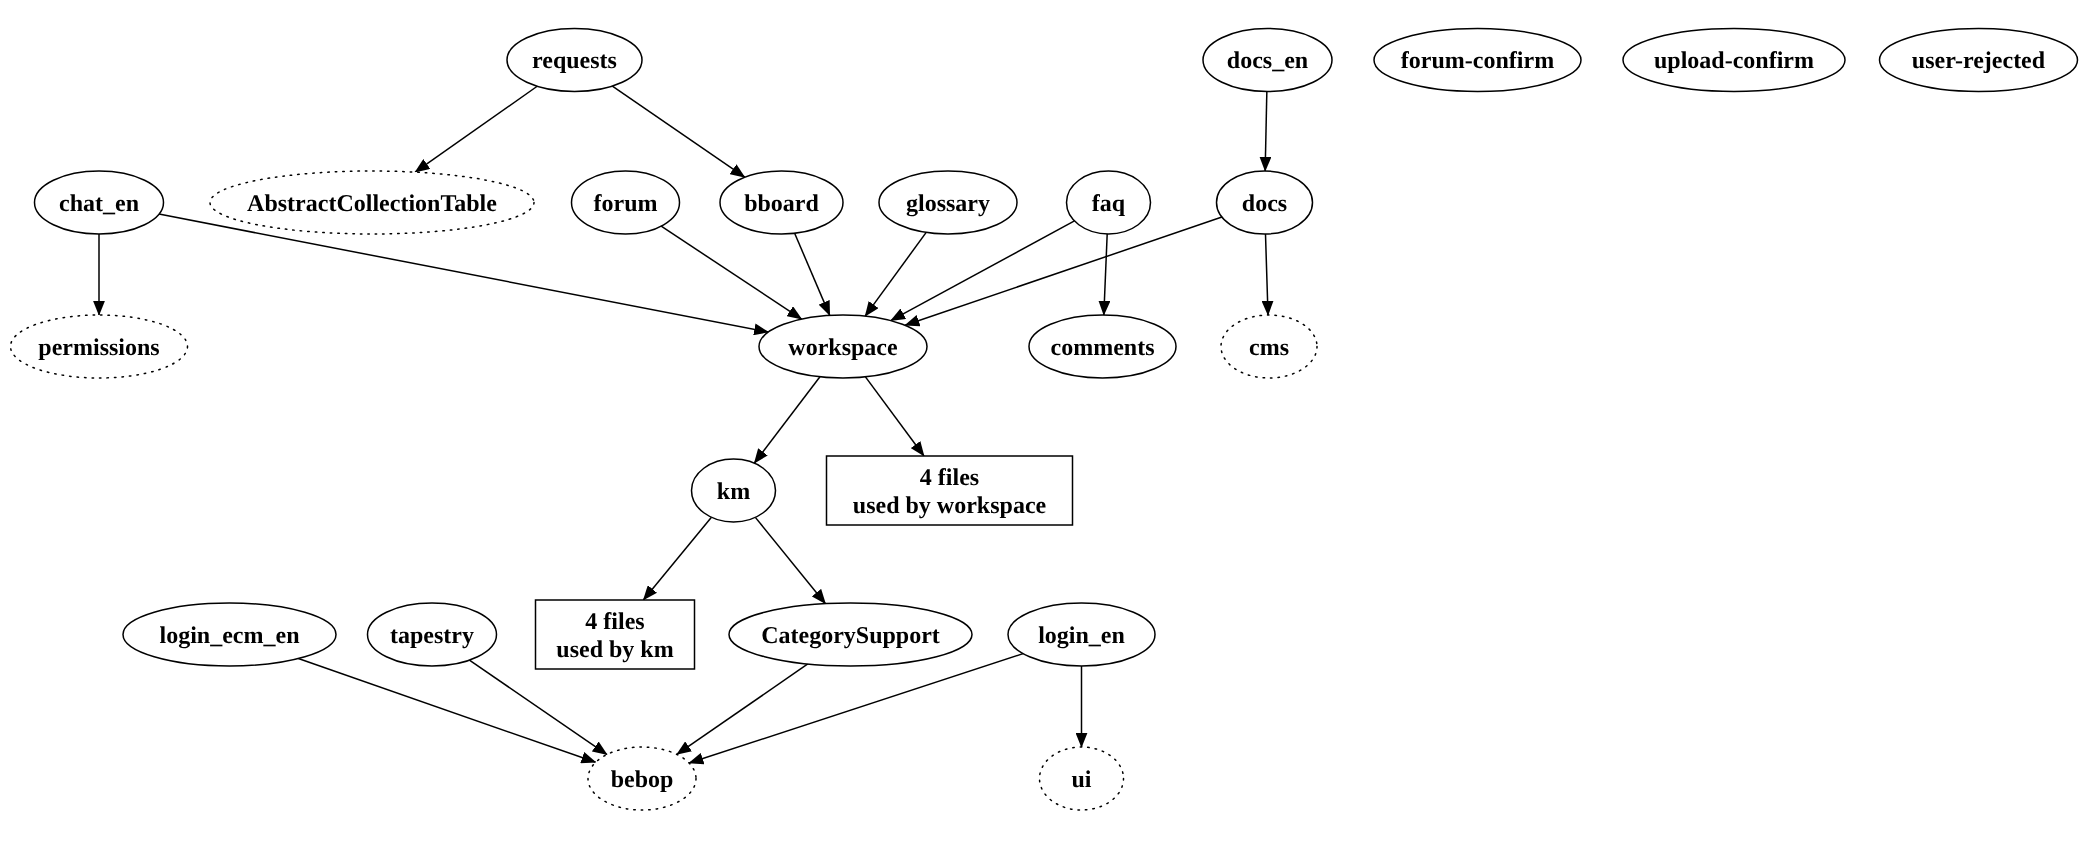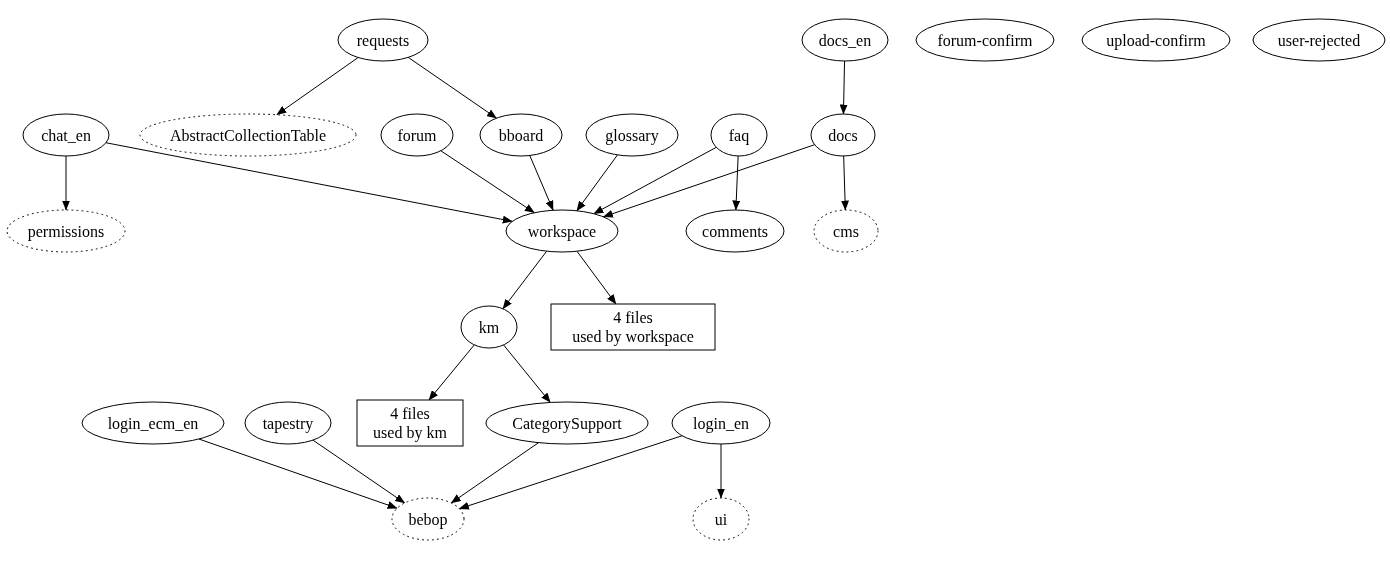--- a/index.html
+++ b/index.html
@@ -6,20 +6,21 @@
     margin: 0;
     padding: 0;
     background: #ffffff;
   }
   #stage {
     position: relative;
     width: 1270px;
     height: 561px;
     background: #ffffff;
     font-family: "Liberation Serif", "DejaVu Serif", serif;
+    font-weight: bold;
   }
   svg text {
     font-family: "Liberation Serif", "DejaVu Serif", serif;
     font-size: 16px;
     fill: #000000;
   }
 </style>
 </head>
 <body>
 

